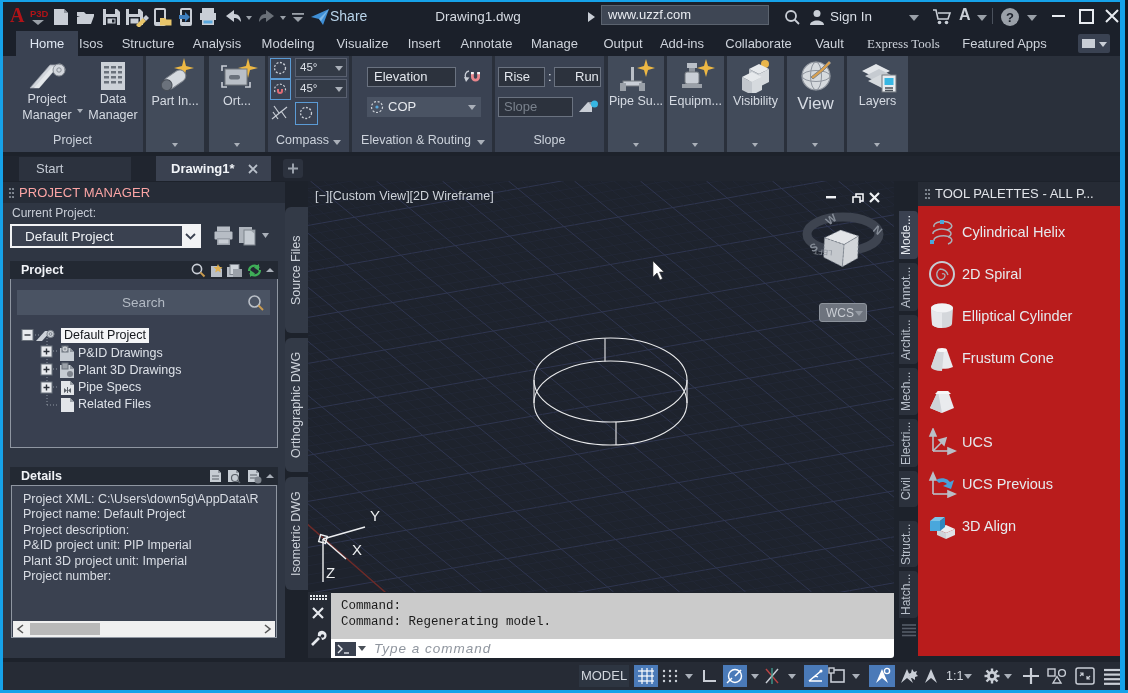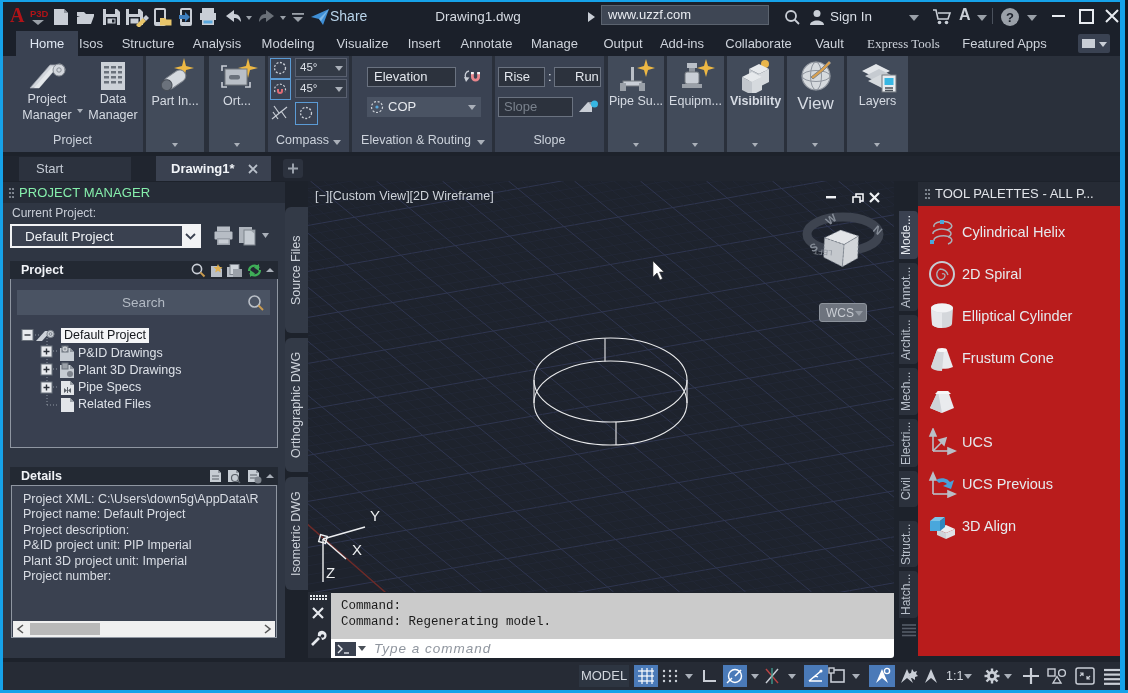--- a/index.html
+++ b/index.html
@@ -19,21 +19,21 @@
   .rtab{position:absolute;top:0;height:25px;line-height:25px;color:#ced3db;font-size:13px;text-align:center;}
   .rtab.active{background:#3a4252;color:#dfe7f2;}
   #ribbon{left:0px;top:56px;width:1128px;height:96px;background:#2a303b;}
   .rpanel{position:absolute;top:0;height:96px;background:#3a4252;}
   .rpanel.light{background:#424b5a;}
   .plabel{position:absolute;bottom:3px;left:0;width:100%;text-align:center;color:#ccd2db;font-size:12.5px;}
   #ribbonedge{left:0px;top:152px;width:1128px;height:4px;background:#1d222b;}
   #docbar{left:0px;top:156px;width:1128px;height:25px;background:#20252f;}
 
   #lpal{left:3px;top:182px;width:282px;height:476px;background:#2f3643;}
-  #lpal-hdr{position:absolute;left:0;top:0;width:282px;height:21px;background:#262c37;color:#86efac;font-size:13px;line-height:21px;}
+  #lpal-hdr{position:absolute;left:0;top:0;width:282px;height:21px;background:#262c37;color:#fca5a5;font-size:13px;line-height:21px;}
   .vtab{position:absolute;left:285px;width:23px;background:#333a47;border-radius:0 6px 6px 0;
         color:#ccd1d9;font-size:12.5px;writing-mode:vertical-rl;transform:rotate(180deg);
         text-align:center;}
   #view{left:308px;top:181px;width:586px;height:411px;background:#1e232d;overflow:hidden;}
   #cmdstrip{left:308px;top:592px;width:23px;height:66px;background:#262b35;}
   #cmdhist{left:331px;top:593px;width:563px;height:46px;background:#cbcbcb;
            font-family:"Liberation Mono",monospace;font-size:12.5px;color:#1c1c1c;}
   #cmdinput{left:331px;top:639px;width:563px;height:19px;background:#ffffff;border-radius:0 0 3px 0;}
 
   #rtabs{left:899px;top:182px;width:19px;height:474px;}
@@ -355,21 +355,21 @@
         <rect x="8" y="4" width="10" height="5" fill="#b9bfc7"></rect>
         <rect x="10" y="9" width="6" height="4" fill="#8f959e"></rect>
         <rect x="6" y="13" width="14" height="12" rx="2" fill="#c9ced6" stroke="#73797f"></rect>
         <rect x="3" y="25" width="20" height="4" fill="#9aa0a8"></rect>
       </svg>
       <div class="abs" style="left:0;top:38px;width:57px;text-align:center;color:#d6dbe3;font-size:12.5px;">Equipm...</div>
       <svg class="abs" style="left:24px;top:86px" width="8" height="6">
           <polygon points="1,1 7,1 4,5" fill="#aab0b9"></polygon>
         </svg>
     </div>
-    <div class="rpanel light" style="left:727px;width:57px;font-weight:bold;">
+    <div class="rpanel light" style="left:727px;width:57px;">
       <svg class="abs" style="left:12px;top:3px" width="36" height="34">
         <circle cx="26" cy="5" r="4" fill="#e8b54b"></circle>
           <rect x="24.5" y="9" width="3" height="3" fill="#9aa0a8"></rect>
         <g>
             <polygon points="10,10 20,5 30,10 20,15" fill="#e6e9ec"></polygon>
             <polygon points="10,10 20,15 20,28 10,23" fill="#c2c7cd"></polygon>
             <polygon points="30,10 20,15 20,28 30,23" fill="#d6dade"></polygon>
           </g>
         <g transform="translate(-7,8)">
             <polygon points="10,10 20,5 30,10 20,15" fill="#e6e9ec"></polygon>

